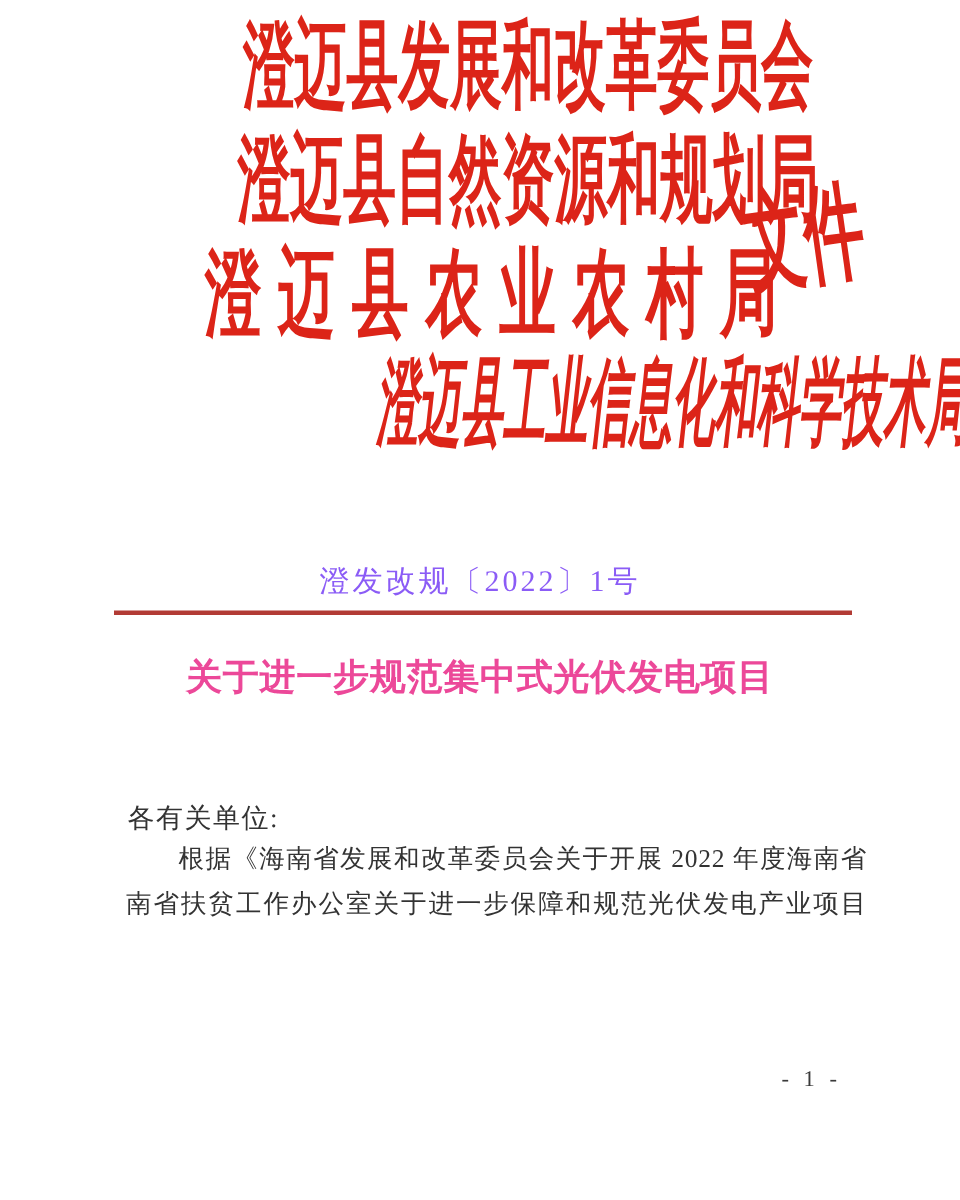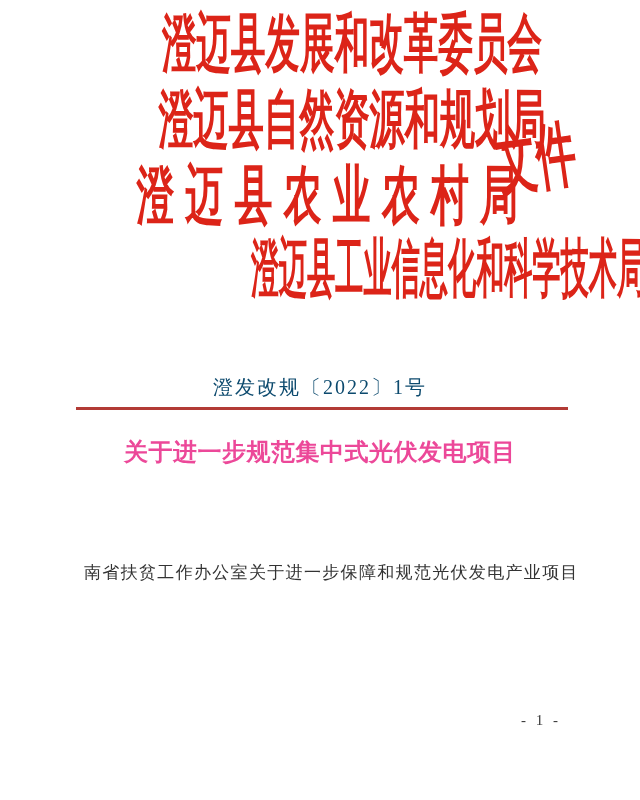--- a/index.html
+++ b/index.html
@@ -28,21 +28,21 @@
     white-space: nowrap;
     font-size: 64px;
     font-weight: 900;
     color: #dc2418;
     transform-origin: 50% 50%;
     letter-spacing: 0;
   }
   .row-1 { top: 6px; }
   .row-2 { top: 82px; }
   .row-3 { top: 158px; }
-  .row-4 { top: 231px; }
+  .row-4 { top: 231px; font-style: italic; }
   .row-1 span { transform: scaleX(0.54); }
   .row-2 span { transform: scaleX(0.55); }
   .row-3 span { transform: scaleX(0.59); letter-spacing: 0.30em; }
   .row-4 span { transform: scaleX(0.44); }
 
   .doc-label {
     position: absolute;
     left: 492px;
     top: 128px;
     font-size: 72px;
@@ -55,21 +55,21 @@
   }
 
   
   .doc-number {
     position: absolute;
     top: 374px;
     left: 0;
     width: 640px;
     text-align: center;
     font-size: 20px;
-    color: #0c4a6e;
+    color: #8b5cf6;
     letter-spacing: 2px;
   }
   .red-rule {
     position: absolute;
     top: 407px;
     left: 76px;
     width: 492px;
     height: 3px;
     background: #b23b35;
     border: none;
@@ -153,20 +153,22 @@
   <div class="doc-label">文件</div>
 
   <div class="doc-number">澄发改规〔2022〕1号</div>
 
   <div class="red-rule"></div>
 
   <div class="title-block">
     <div>关于进一步规范集中式光伏发电项目</div>
   </div>
 
+  <div class="salutation">各有关单位:</div>
 
   <div class="paragraph">
+    <div class="body-line indent">根据《海南省发展和改革委员会关于开展 2022 年度海南省</div>
     <div class="body-line">南省扶贫工作办公室关于进一步保障和规范光伏发电产业项目</div>
   </div>
 
   <div class="page-number">- 1 -</div>
 
 </div>
 
 </body></html>

